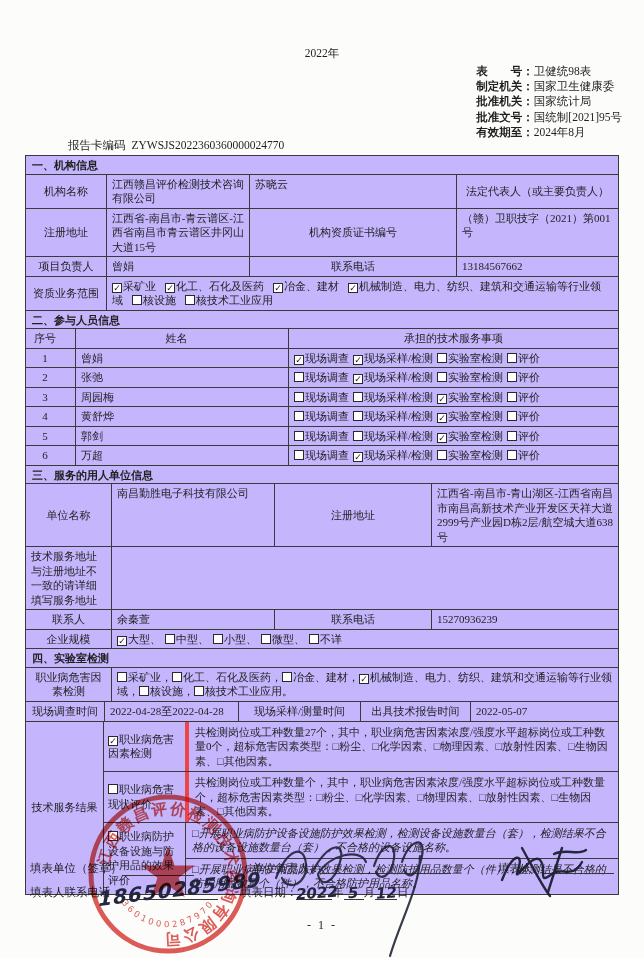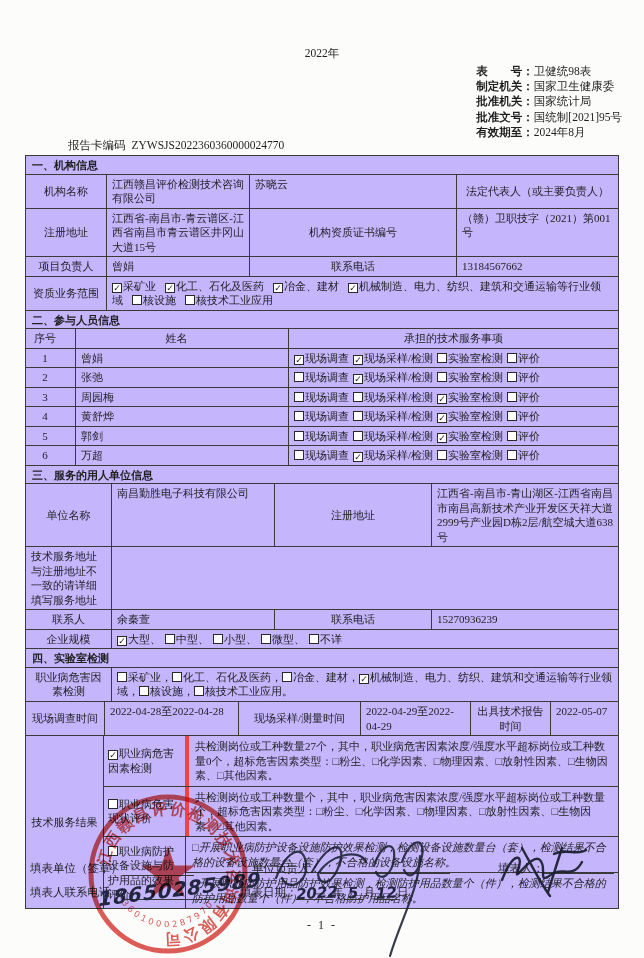--- a/index.html
+++ b/index.html
@@ -173,21 +173,20 @@
 
     <div class="sec-h">四、实验室检测</div>
     <div class="row g-s4a">
       <div class="cell lab">职业病危害因素检测</div>
       <div class="cell checks"><span class="cbi"><span class="cb"></span>采矿业，</span><span class="cbi"><span class="cb"></span>化工、石化及医药，</span><span class="cbi"><span class="cb"></span>冶金、建材，</span><span class="cbi"><span class="cb on">✓</span>机械制造、电力、纺织、建筑和交通运输等行业领域，</span><span class="cbi"><span class="cb"></span>核设施，</span><span class="cbi"><span class="cb"></span>核技术工业应用。</span></div>
     </div>
     <div class="row g-s4t">
       <div class="cell lab">现场调查时间</div>
       <div class="cell val">2022-04-28至2022-04-28</div>
       <div class="cell lab">现场采样/测量时间</div>
-      <div class="cell val">2022-04-29至2022-04-29</div>
       <div class="cell lab">出具技术报告时间</div>
       <div class="cell val">2022-05-07</div>
     </div>
 
     <div class="res-wrap">
       <div class="res-main-label">技术服务结果</div>
       <div class="res-body">
         <div class="res-row">
           <div class="res-sub checks">
               <span class="cbi"><span class="cb on">✓</span>职业病危害因素检测</span>

